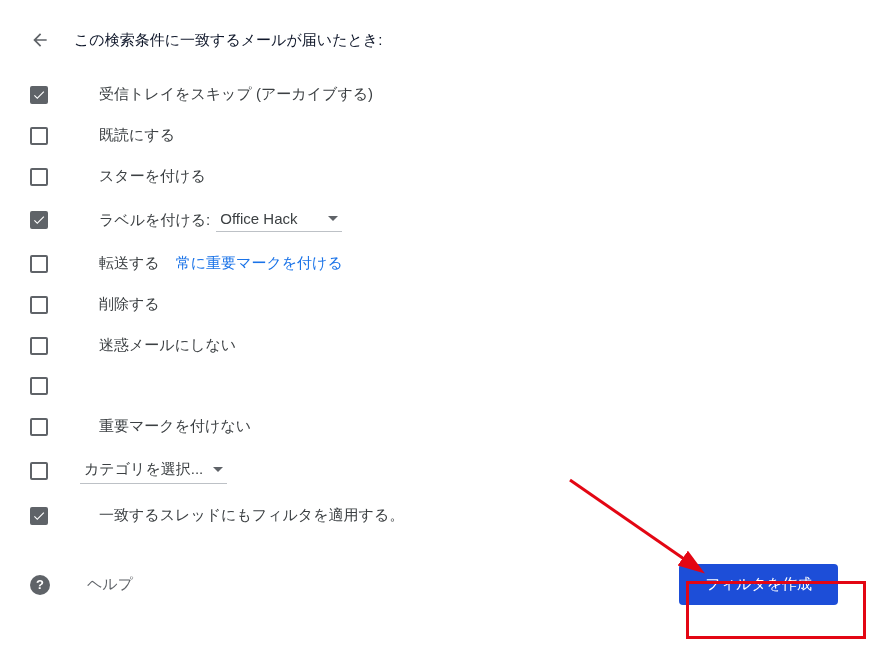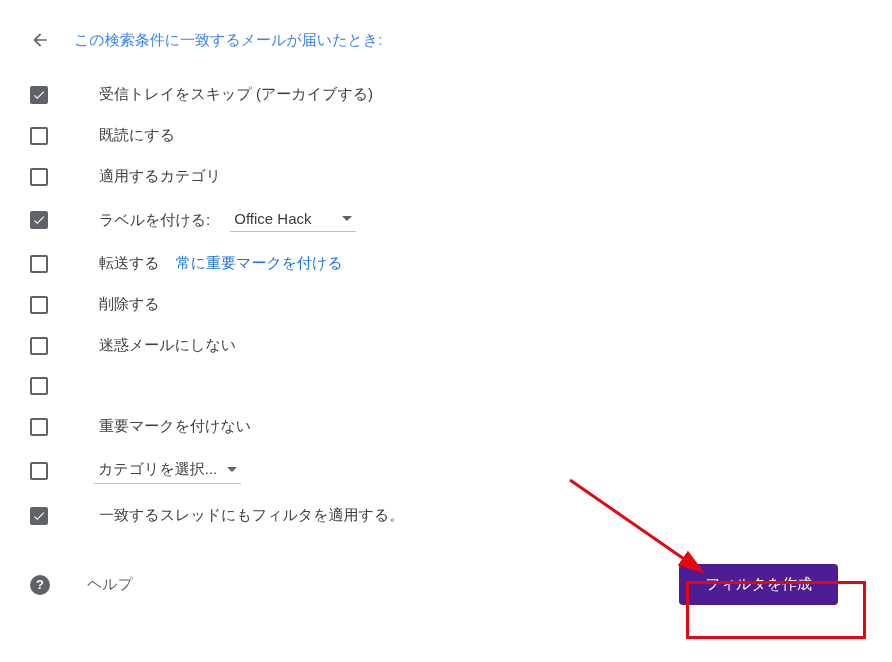--- a/index.html
+++ b/index.html
@@ -27,21 +27,21 @@
       height: 20px;
       color: #5f6368;
       margin-right: 24px;
       cursor: pointer;
       display: flex;
       align-items: center;
       justify-content: center;
     }
     .header-text {
       font-size: 15px;
-      color: #3b82f6;
+      color: #0f172a;
     }
     .option-row {
       display: flex;
       align-items: center;
       padding: 11px 0;
       min-height: 40px;
     }
     .checkbox {
       width: 18px;
       height: 18px;
@@ -75,21 +75,21 @@
     }
     .inline-link {
       color: #1a73e8;
       margin-left: 16px;
       cursor: pointer;
       font-size: 15px;
     }
     .select-wrapper {
       display: inline-flex;
       align-items: center;
-      margin-left: 20px;
+      margin-left: 6px;
       border-bottom: 1px solid #bdc1c6;
       padding: 2px 4px 4px 4px;
       cursor: pointer;
       color: #3c4043;
       font-size: 15px;
     }
     .select-wrapper .dropdown-arrow {
       margin-left: 30px;
       width: 0;
       height: 0;
@@ -123,21 +123,21 @@
       margin-right: 24px;
       font-size: 13px;
       font-weight: bold;
     }
     .help-text {
       font-size: 15px;
       color: #5f6368;
       margin-left: 13px;
     }
     .create-button {
-      background: #4c1d95;
+      background: #1d4ed8;
       color: #fff;
       border: none;
       padding: 11px 26px;
       font-size: 15px;
       border-radius: 4px;
       cursor: pointer;
       font-family: inherit;
     }
     .annotation-box {
       position: absolute;
@@ -174,21 +174,21 @@
   <div class="checkbox">
     
   </div>
   <span class="option-label">既読にする</span>
 </div>
 
 <div class="option-row">
   <div class="checkbox">
     
   </div>
-  <span class="option-label">適用するカテゴリ</span>
+  <span class="option-label">スターを付ける</span>
 </div>
 
 <div class="option-row">
   <div class="checkbox checked">
     <svg viewBox="0 0 24 24">
         <path fill="currentColor" d="M9 16.17 4.83 12l-1.42 1.41L9 19 21 7l-1.41-1.41z"></path>
       </svg>
   </div>
   <span class="option-label">ラベルを付ける:</span>
   <span class="select-wrapper">

